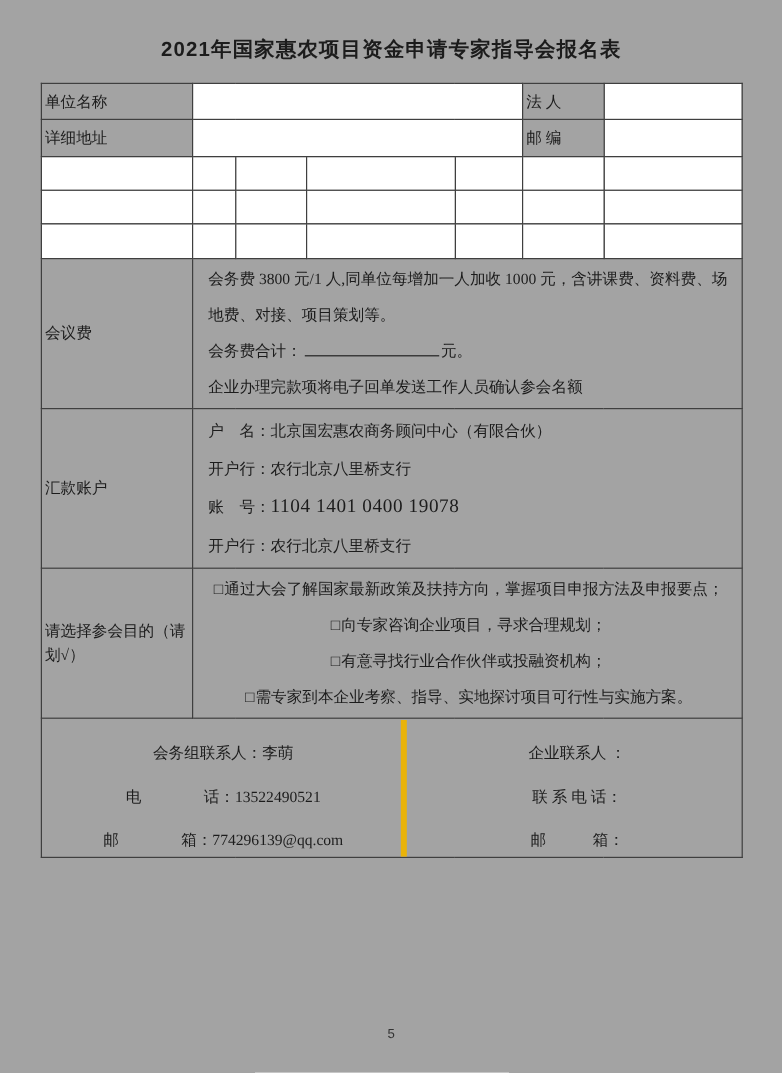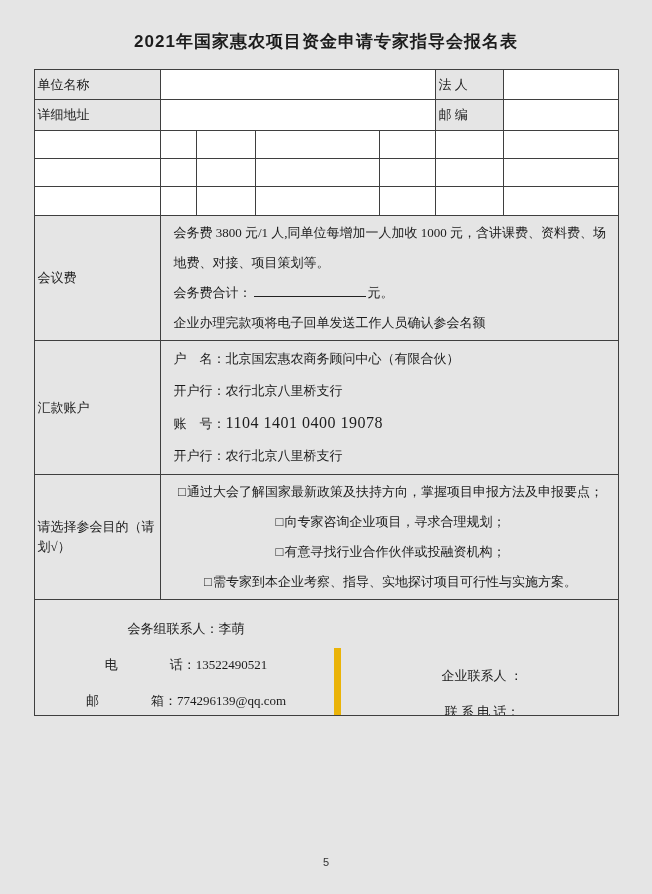--- a/index.html
+++ b/index.html
@@ -4,21 +4,21 @@
 <style>
   * { margin:0; padding:0; box-sizing:border-box; }
   html,body { background:#ffffff; }
   body {
     width:652px; height:894px;
     font-family:"Liberation Serif","DejaVu Serif",serif;
     color:#1c1c1c;
   }
   .page {
     position:relative; width:652px; height:894px;
-    background:#e5e5e5; padding-top:31px; overflow:hidden;
+    background:#a3a3a3; padding-top:31px; overflow:hidden;
   }
   .title {
     text-align:center;
     font-family:"Liberation Sans","DejaVu Sans",sans-serif;
     font-weight:bold; font-size:17px; line-height:22px;
     letter-spacing:1px;
   }
   table.form {
     border-collapse:collapse; table-layout:fixed;
     width:584px; margin:16px auto 0;
@@ -45,21 +45,21 @@
     font-family:"Liberation Serif","DejaVu Serif",serif;
     letter-spacing:0.5px;
   }
   .checkbox {
     display:inline-block; margin-right:1px; font-size:13px;
   }
   td.contacts-cell { padding:0; }
   .contacts-wrap { display:flex; width:100%; height:114px;text-align:center; }
   .contact-block { padding:10px 4px 0 8px; }
   .contact-block.left  { width:299px; }
-  .contact-block.right { flex:1; border-left:7px solid #eab308; padding-left:10px;margin-top:47px; }
+  .contact-block.right { flex:1; border-left:5px solid #eab308; padding-left:10px; }
   .contact-block p { line-height:36px; white-space:pre; }
   .page-number {
     position:absolute; left:0; right:0; top:856px;
     text-align:center; font-size:11px;
     font-family:"Liberation Sans","DejaVu Sans",sans-serif;
     color:#333;
   }
 </style>
 </head>
 <body>

